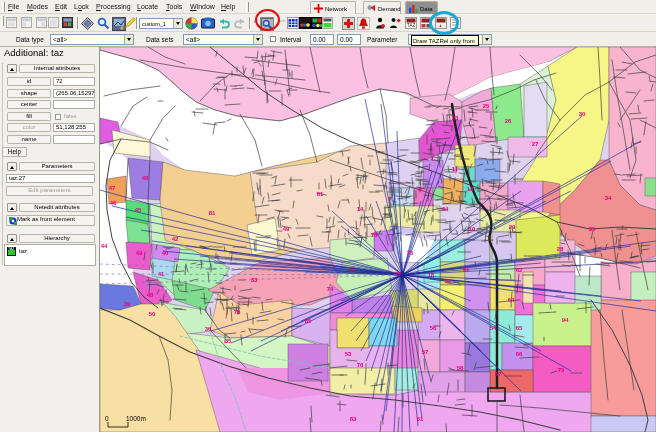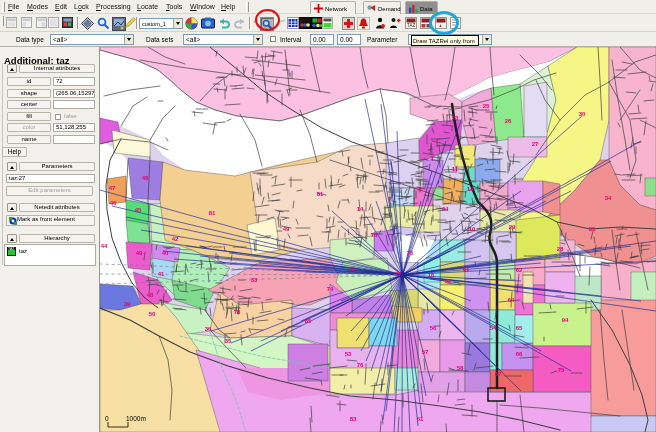--- a/index.html
+++ b/index.html
@@ -27,21 +27,21 @@
 
 #filterbar { position:absolute; left:0; top:32px; width:656px; height:15px; background:#f1efe9; border-bottom:1px solid #b5b1a4; }
 .flabel { position:absolute; top:4px; font-size:6.5px; color:#000; }
 .ffield { position:absolute; top:2px; height:11px; background:#fff; border:1px solid #7f9db9; font-size:6.5px; padding:1px 2px; }
 
 
 .anno { position:absolute; border-radius:50%; z-index:50; }
 
 
 #panel { position:absolute; left:0; top:47px; width:100px; height:385px; background:#f1f0ec; border-right:1px solid #9b9786; }
-#panel .title { position:absolute; left:4px; top:8px; font-size:9.5px; font-weight:bold; }
+#panel .title { position:absolute; left:4px; top:0; font-size:9.5px; font-weight:normal; }
 .upbtn { position:absolute; width:10px; height:9px; background:#f1efe9; border:1px solid #9b9786; border-radius:1px; }
 .upbtn:after { content:""; position:absolute; left:2px; top:3px; border:2.5px solid transparent; border-bottom:3px solid #000; top:1px;}
 .hbtn { position:absolute; background:#f4f3ef; border:1px solid #b9b5a8; border-radius:1px; font-size:6px; text-align:center; }
 .pfield { position:absolute; background:#fff; border:1px solid #b0aca0; font-size:6px; padding:0 2px; overflow:hidden; white-space:nowrap; }
 </style>
 </head>
 <body>
 <div id="app">
 
 <div id="menubar">

